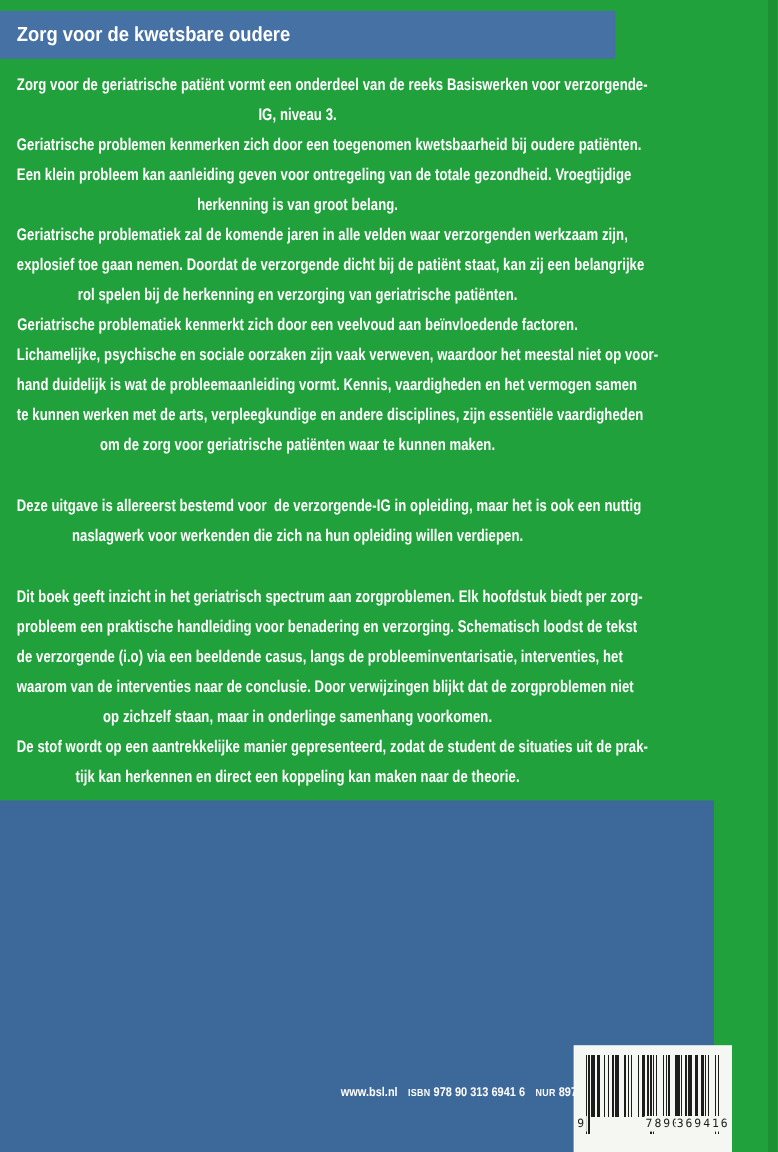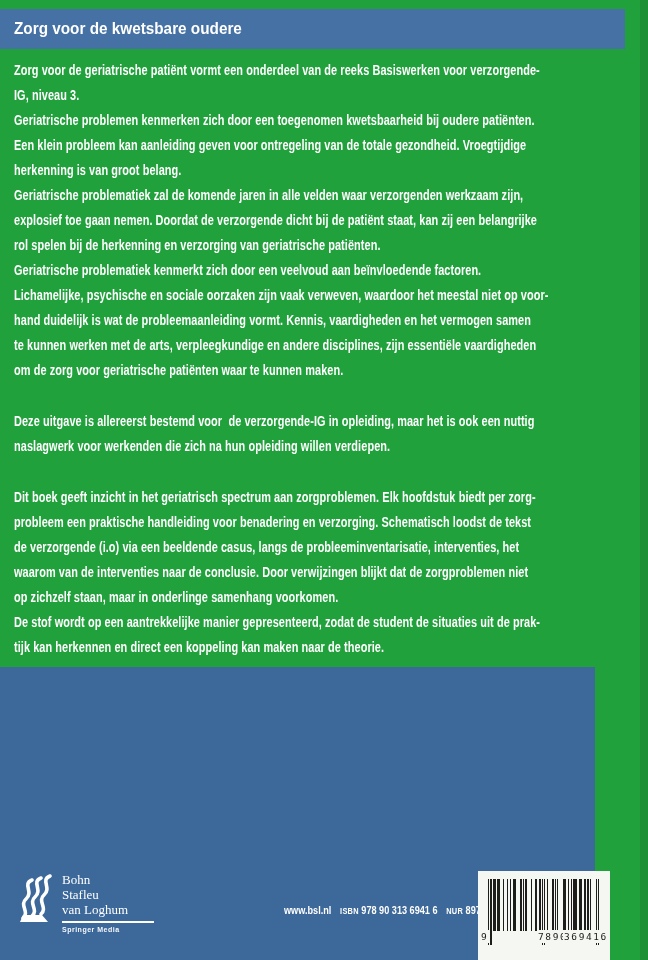--- a/index.html
+++ b/index.html
@@ -11,28 +11,28 @@
   }
   *{margin:0;padding:0;box-sizing:border-box;}
   html,body{width:648px;height:960px;overflow:hidden;}
   body{font-family:"Liberation Sans",sans-serif;background:var(--green);}
   .page{position:relative;width:648px;height:960px;background:var(--green);overflow:hidden;}
 
   
   .page::after{content:"";position:absolute;right:0;top:0;width:8px;height:100%;
     background:rgba(0,0,0,0.10);pointer-events:none;}
 
-  .header-bar{position:absolute;left:0;top:9px;width:625px;height:40px;
+  .header-bar{position:absolute;left:0;top:9px;width:513px;height:40px;
     background:var(--bar-blue);padding-left:44px;}
   .title{position:absolute;left:14px;top:0;height:40px;line-height:40px;
     color:var(--text);font-size:17px;font-weight:bold;white-space:pre;
     transform:scaleX(0.90);transform-origin:0 50%;}
 
   .blurb{position:absolute;left:14px;top:58px;width:600px;color:var(--text);}
-  .blurb .block{margin-top:26px;}
+  .blurb .block{margin-top:26px;text-align:center;}
   .blurb .block:first-child{margin-top:0;}
   .blurb .line{height:25px;line-height:25px;font-size:14px;font-weight:bold;
     white-space:pre;transform:scaleX(0.78);transform-origin:0 50%;
     letter-spacing:0.1px;}
 
   .bottom-panel{position:absolute;left:0;top:667px;width:595px;height:293px;
     background:var(--panel-blue);}
 
   .logo{position:absolute;left:18px;top:872px;display:flex;align-items:flex-start;}
   .logo-icon{display:block;width:36px;height:58px;}
@@ -95,39 +95,20 @@
         <div class="line">de verzorgende (i.o) via een beeldende casus, langs de probleeminventarisatie, interventies, het</div>
         <div class="line">waarom van de interventies naar de conclusie. Door verwijzingen blijkt dat de zorgproblemen niet</div>
         <div class="line">op zichzelf staan, maar in onderlinge samenhang voorkomen.</div>
         <div class="line">De stof wordt op een aantrekkelijke manier gepresenteerd, zodat de student de situaties uit de prak-</div>
         <div class="line">tijk kan herkennen en direct een koppeling kan maken naar de theorie.</div>
       </div>
     </div>
 
   <div class="bottom-panel"></div>
 
-  <div class="logo">
-    <span>
-      <svg class="barless logo-icon" viewBox="0 0 36 58" xmlns="http://www.w3.org/2000/svg">
-        <g fill="none" stroke="#FFFFFF" stroke-width="3.6" stroke-linecap="round">
-          <path d="M14 8 C 4 12, 16 20, 8 27 C 1 33, 12 40, 5 46"></path>
-          <path d="M23 6 C 13 10, 25 18, 17 25 C 10 31, 21 38, 14 44"></path>
-          <path d="M32 4 C 22 8, 34 16, 26 23 C 19 29, 30 36, 23 42"></path>
-        </g>
-        <path d="M2 50 L30 50 L24 43 L5 43 Z" fill="#FFFFFF"></path>
-      </svg>
-    </span>
-    <div class="logo-text">
-      <div class="logo-name">Bohn</div>
-      <div class="logo-name">Stafleu</div>
-      <div class="logo-name">van Loghum</div>
-      <div class="logo-rule"></div>
-      <div class="logo-sub">Springer Media</div>
-    </div>
-  </div>
 
   <div class="info-line"><span>www.bsl.nl</span><span class="gap"></span><span class="lbl">ISBN</span> <span>978 90 313 6941 6</span><span class="gap"></span><span class="lbl">NUR</span> <span>897</span></div>
 
   <div class="barcode-box">
     <svg id="barcode-svg" class="barcode-bars" width="112" height="66">
         <rect x="0.00" y="0" width="1.17" height="66" fill="#1d1d1b" shape-rendering="crispEdges"></rect>
         <rect x="2.34" y="0" width="1.17" height="66" fill="#1d1d1b" shape-rendering="crispEdges"></rect>
         <rect x="4.68" y="0" width="3.51" height="52" fill="#1d1d1b" shape-rendering="crispEdges"></rect>
         <rect x="9.36" y="0" width="2.34" height="52" fill="#1d1d1b" shape-rendering="crispEdges"></rect>
         <rect x="15.21" y="0" width="1.17" height="52" fill="#1d1d1b" shape-rendering="crispEdges"></rect>

